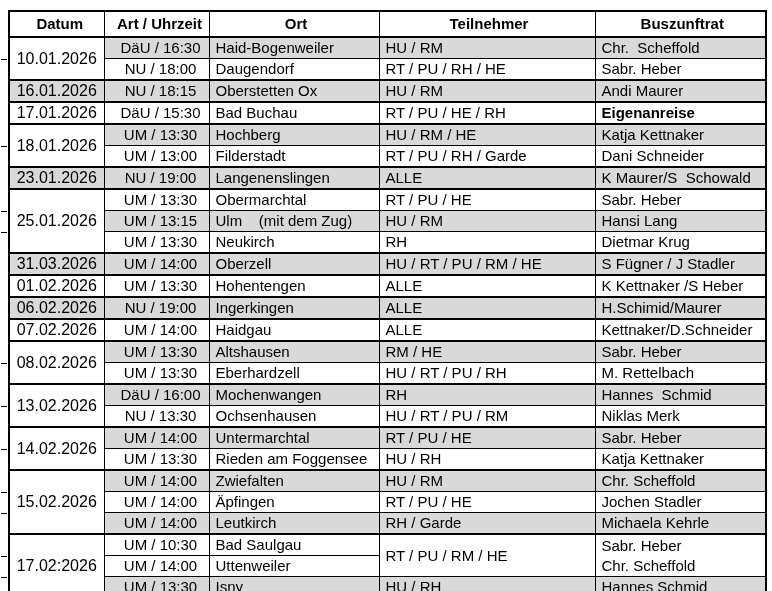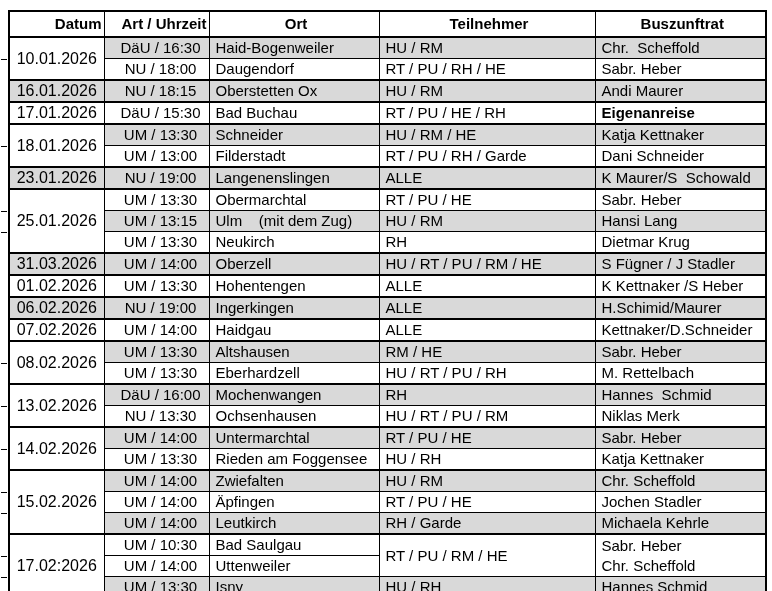--- a/index.html
+++ b/index.html
@@ -34,21 +34,21 @@
     padding: 0 2px 0 6px;
     box-sizing: border-box;
   }
   thead th {
     font-weight: bold;
     height: 26px;
     border-bottom: 2px solid #000;
     text-align: center;
     background: #ffffff;
   }
-  thead th.th-center { text-align: right; padding-left: 8px; }
+  thead th.th-center { text-align: center; padding-left: 8px; }
   tbody tr { height: 21px; }
   td.cell-center { text-align: center; padding-left: 10px; }
   td.date-cell {
     text-align: center;
     padding-left: 2px;
     font-size: 16px;
     position: relative;
   }
   .shade-gray  { background: var(--shade-gray, #d9d9d9); }
   .shade-white { background: #ffffff; }
@@ -107,21 +107,21 @@
         <tr class="group-start">
           <td class="date-cell shade-white" rowspan="1">17.01.2026</td>
           <td class="cell-center shade-white">DäU / 15:30</td>
           <td class="shade-white">Bad Buchau</td>
           <td class="shade-white">RT / PU / HE / RH</td>
           <td class="shade-white bold">Eigenanreise</td>
         </tr>
         <tr class="group-start">
           <td class="date-cell shade-white" rowspan="2">18.01.2026</td>
           <td class="cell-center shade-gray">UM / 13:30</td>
-          <td class="shade-gray">Schneider</td>
+          <td class="shade-gray">Hochberg</td>
           <td class="shade-gray">HU / RM / HE</td>
           <td class="shade-gray">Katja Kettnaker</td>
         </tr>
         <tr>
           <td class="cell-center shade-white">UM / 13:00</td>
           <td class="shade-white">Filderstadt</td>
           <td class="shade-white">RT / PU / RH / Garde</td>
           <td class="shade-white">Dani Schneider</td>
         </tr>
         <tr class="group-start">

